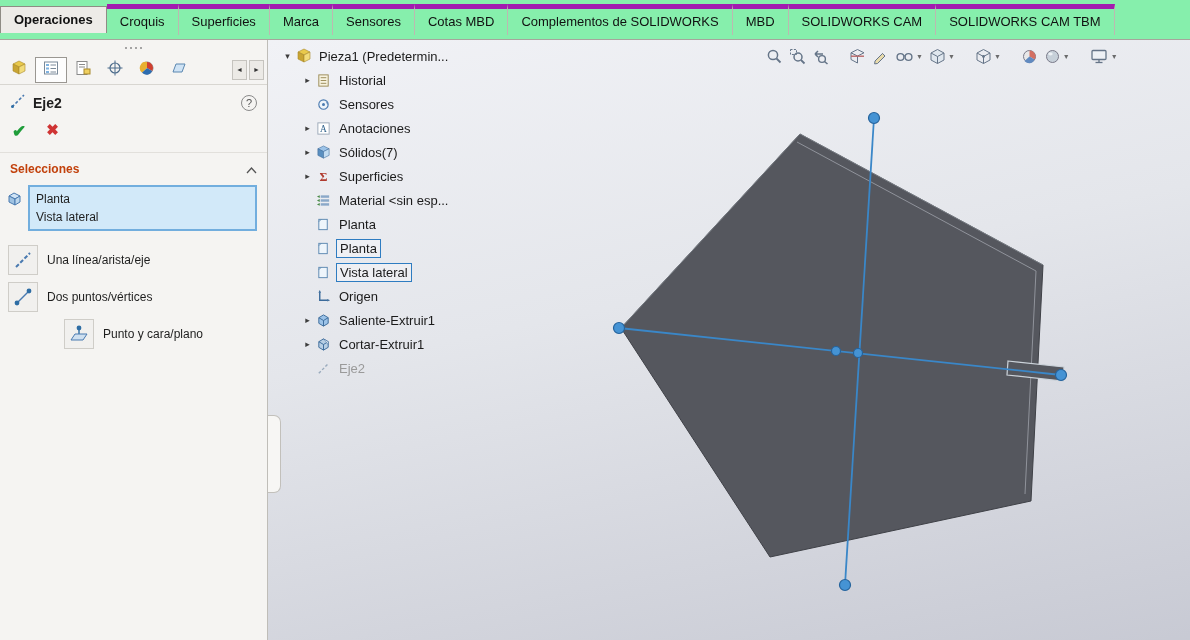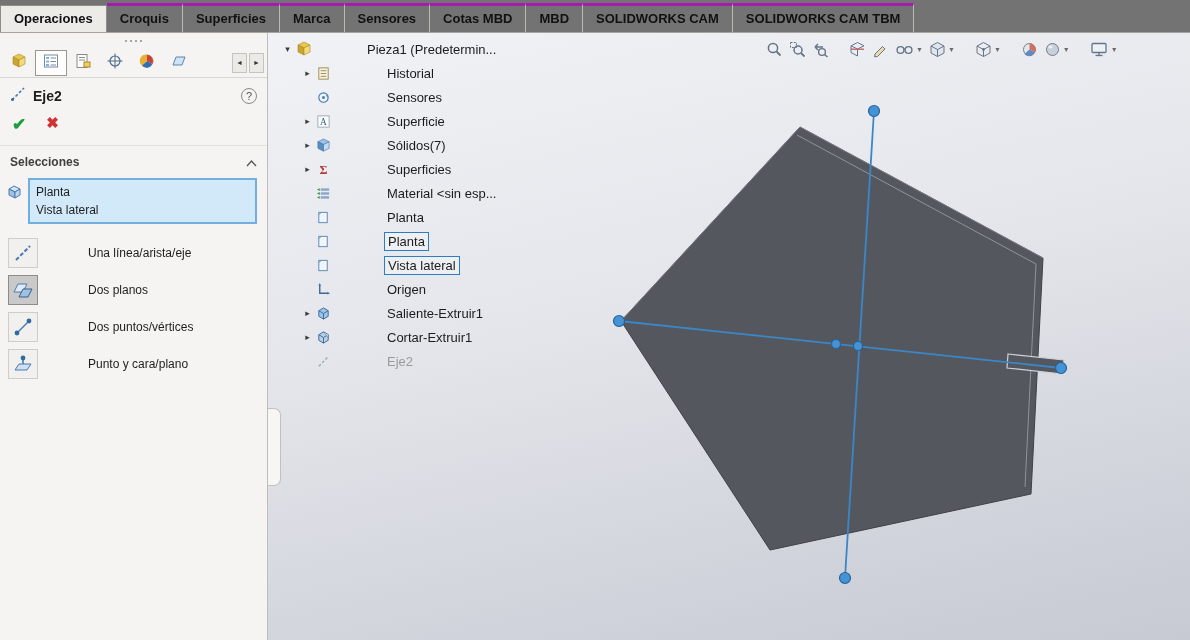--- a/index.html
+++ b/index.html
@@ -1,22 +1,22 @@
 <!DOCTYPE html>
 <html><head>
 <meta charset="utf-8">
 <style>
   * { box-sizing: border-box; }
   body { margin:0; font-family:"Liberation Sans", sans-serif; background:#888; }
   .app { width:1190px; height:640px; position:relative; background:#fff; overflow:hidden; }
 
   
-  .ribbon { height:33px; background:#737373; border-bottom:1px solid #a7a49c; display:flex; align-items:flex-end; }
+  .ribbon { height:40px; background:#86efac; border-bottom:1px solid #a7a49c; display:flex; align-items:center; }
   .rtab { padding:0 13px; line-height:26px; font-size:13px; color:#111; border-right:1px solid #bcb9b1;
-          border-top:3px solid #a21caf; white-space:nowrap; cursor:default;font-weight:bold; }
+          border-top:5px solid #a21caf; white-space:nowrap; cursor:default; }
   .rtab.active { background:#edebe7; font-weight:bold; border:1px solid #8f8c84; border-bottom:none; }
 
   .main { display:flex; height:612px; }
 
   
   .left-panel { width:268px; background:#f5f4f2; border-right:1px solid #bfbdb8; position:relative; flex:none; }
   .panel-grip { height:15px; display:flex; justify-content:center; align-items:center; gap:3px; }
   .panel-grip i { width:2px; height:2px; background:#8a8a8a; border-radius:50%; display:block; }
   .panel-tabs { height:30px; display:flex; align-items:center; padding:0 3px; border-bottom:1px solid #d8d6d1; }
   .ptab { width:32px; height:26px; display:flex; align-items:center; justify-content:center; border:1px solid transparent; }
@@ -27,50 +27,50 @@
 
   .pm-title-row { display:flex; align-items:center; padding:8px 10px 4px 10px; }
   .pm-title { font-size:14px; font-weight:bold; color:#1f1f1f; margin-left:7px; }
   .help-circle { margin-left:auto; width:16px; height:16px; border:1px solid #8a8a8a; border-radius:50%;
                  color:#555; font-size:11px; line-height:14px; text-align:center; }
   .pm-actions { display:flex; gap:20px; padding:4px 12px 10px 12px; border-bottom:1px solid #e2e0dc; }
   .ok-check { color:#1f9d3a; font-size:17px; font-weight:bold; }
   .cancel-x { color:#cf3434; font-size:15px; font-weight:bold; }
 
   .section-header { display:flex; align-items:center; padding:7px 10px 5px 10px; }
-  .section-title { font-size:12px; font-weight:bold; color:#404040; }
+  .section-title { font-size:12px; font-weight:bold; color:#c2410c; }
   .collapse-chevron { margin-left:auto; }
 
   .selection-row { display:flex; padding:2px 10px 8px 6px; }
   .sel-filter-icon { width:22px; padding-top:5px; flex:none; }
   .sel-box { flex:1; background:#d2e9f9; border:2px solid #72aede; min-height:44px; padding:3px 6px; font-size:12px; color:#1e1e1e; }
   .sel-box div { line-height:18px; }
 
   .options { padding:6px 8px; }
-  .option-row { display:flex; align-items:center; margin-bottom:7px;gap:41px; }
+  .option-row { display:flex; align-items:center; margin-bottom:7px; }
   .opt-icon { width:30px; height:30px; background:#f1f0ee; border:1px solid #cfcdc8; flex:none;
               display:flex; align-items:center; justify-content:center; margin-right:9px; }
   .option-row.pressed .opt-icon { background:#c9c9c9; border-color:#8c8c8c; }
   .opt-label { font-size:12px; color:#1e1e1e; }
-  .option-row.last { margin-top:3px; }
+  .option-row.last { margin-top:3px;justify-content:center; }
 
   
   .viewport { flex:1; position:relative; overflow:hidden;
               background:linear-gradient(168deg,#f1f2f6 0%,#e4e6eb 42%,#c7c9d3 100%); }
   .scene { position:absolute; left:0; top:0; }
 
   .collapse-pill { position:absolute; left:-1px; top:375px; width:14px; height:78px; background:#f7f6f4;
                    border:1px solid #c2c0bb; border-left:none; border-radius:0 7px 7px 0; }
 
   
   .tree { position:absolute; left:12px; top:4px; }
   .tree-row { display:flex; align-items:center; height:24px; font-size:13px; color:#1b1b1b; white-space:nowrap; }
   .tree-row .arrow { width:15px; font-size:9px; color:#3c3c3c; text-align:center; flex:none; }
   .tree-row .ticon { width:17px; height:16px; margin-right:4px; flex:none; display:flex; align-items:center; justify-content:center; }
-  .tree-row .lbl { padding:1px 3px;margin-left:48px; }
+  .tree-row .lbl { padding:1px 3px; }
   .tree-row.child { margin-left:20px; }
   .tree-row.hl .lbl { border:1px solid #2e7cc1; background:rgba(255,255,255,0.3); }
   .tree-row.dim { color:#9a9a9a; }
 
   
   .headsup { position:absolute; top:8px; left:498px; display:flex; align-items:center; gap:6px; }
   .hico { display:flex; align-items:center; opacity:0.85; }
   .hico .caret { font-size:7px; color:#555; margin-left:2px; }
   .hgap { width:8px; }
 </style>
@@ -79,20 +79,21 @@
 
 <div class="app">
 
   <div class="ribbon">
     <div class="rtab active">Operaciones</div>
     <div class="rtab">Croquis</div>
     <div class="rtab">Superficies</div>
     <div class="rtab">Marca</div>
     <div class="rtab">Sensores</div>
     <div class="rtab">Cotas MBD</div>
+    <div class="rtab">Complementos de SOLIDWORKS</div>
     <div class="rtab">MBD</div>
     <div class="rtab">SOLIDWORKS CAM</div>
     <div class="rtab">SOLIDWORKS CAM TBM</div>
   </div>
 
   <div class="main">
 
     <div class="left-panel">
       <div class="panel-grip">
           <i></i>
@@ -207,29 +208,20 @@
 
       <div class="options">
         <div class="option-row">
           <span class="opt-icon">
             <svg width="22" height="22" viewBox="0 0 22 22">
                 <line x1="4" y1="18" x2="18" y2="4" stroke="#4a7ab0" stroke-width="2" stroke-dasharray="4,2"></line>
               </svg>
           </span>
           <span class="opt-label">Una línea/arista/eje</span>
         </div>
-        <div class="option-row pressed">
-          <span class="opt-icon">
-            <svg width="22" height="22" viewBox="0 0 22 22">
-                <polygon points="2,13 6,5 15,5 11,13" fill="#dfeaf4" stroke="#4a7ab0"></polygon>
-                <polygon points="7,18 11,10 20,10 16,18" fill="#9fc2e2" stroke="#3a5f86"></polygon>
-              </svg>
-          </span>
-          <span class="opt-label">Dos planos</span>
-        </div>
         <div class="option-row">
           <span class="opt-icon">
             <svg width="22" height="22" viewBox="0 0 22 22">
                 <line x1="5" y1="17" x2="17" y2="5" stroke="#4a7ab0" stroke-width="1.5"></line>
                 <circle cx="5" cy="17" r="2.4" fill="#2e6da4"></circle>
                 <circle cx="17" cy="5" r="2.4" fill="#2e6da4"></circle>
               </svg>
           </span>
           <span class="opt-label">Dos puntos/vértices</span>
         </div>
@@ -306,21 +298,21 @@
           <span class="lbl">Sensores</span>
         </div>
         <div class="tree-row child">
           <span class="arrow">▸</span>
           <span class="ticon">
             <svg width="15" height="15" viewBox="0 0 16 16">
                 <rect x="2" y="2" width="12" height="12" fill="#fff" stroke="#9aa8b8"></rect>
                 <text x="8" y="12" font-size="10" text-anchor="middle" fill="#2c5f8a" font-family="Liberation Serif, serif">A</text>
               </svg>
           </span>
-          <span class="lbl">Superficie</span>
+          <span class="lbl">Anotaciones</span>
         </div>
         <div class="tree-row child">
           <span class="arrow">▸</span>
           <span class="ticon">
             <svg width="15" height="15" viewBox="0 0 16 16">
                 <polygon points="8,1 14,4 8,7 2,4" fill="#9cc3e8" stroke="#3a6a9a" stroke-width="0.6"></polygon>
                 <polygon points="2,4 8,7 8,14 2,11" fill="#5a8fc0" stroke="#3a6a9a" stroke-width="0.6"></polygon>
                 <polygon points="14,4 8,7 8,14 14,11" fill="#c2dcf2" stroke="#3a6a9a" stroke-width="0.6"></polygon>
               </svg>
           </span>

